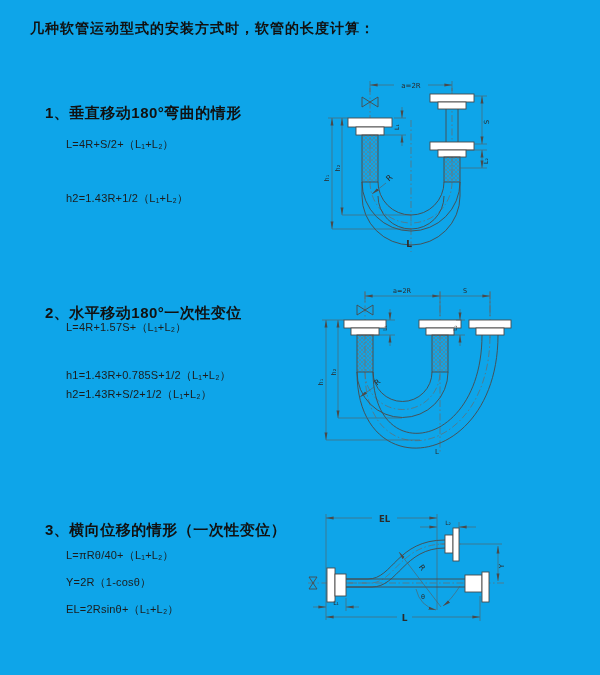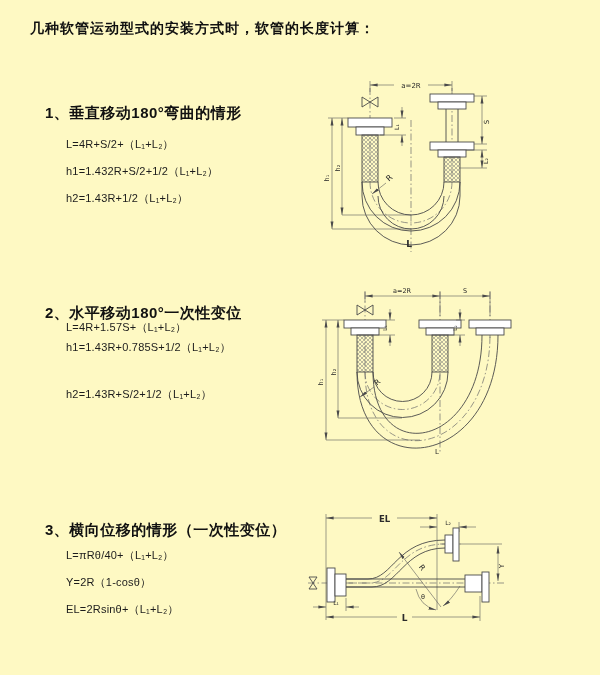--- a/index.html
+++ b/index.html
@@ -1,21 +1,21 @@
 <!DOCTYPE html>
 <html><head>
 <meta charset="utf-8">
 <style>
   html,body{margin:0;padding:0;}
   body{
     width:600px;height:675px;background:#ffffff;
     font-family:"Liberation Sans","DejaVu Sans",sans-serif;
     color:#1a1a1a;position:relative;overflow:hidden;
   }
-  .page{position:absolute;inset:0;background:#fef9c3;}
+  .page{position:absolute;inset:0;background:#0ea5e9;}
   .doc-title{
     position:absolute;left:30px;top:20px;
     font-size:14px;font-weight:bold;letter-spacing:1px;color:#111;
   }
   .sec-heading{
     position:absolute;left:45px;
     font-size:15px;font-weight:bold;letter-spacing:0.5px;color:#111;
     white-space:nowrap;
   }
   .formula{
@@ -45,21 +45,20 @@
       </pattern>
     </defs>
   </svg>
 
   <div class="doc-title">几种软管运动型式的安装方式时，软管的长度计算：</div>
 
   <div class="sec-heading" style="top:104px">
     <span>1、</span><span>垂直移动180°弯曲的情形</span>
   </div>
   <div class="formula" style="top:137px">L=4R+S/2+（L₁+L₂）</div>
-  <div class="formula" style="top:164px">h1=1.432R+S/2+1/2（L₁+L₂）</div>
   <div class="formula" style="top:191px">h2=1.43R+1/2（L₁+L₂）</div>
 
   <svg class="diagram" style="left:310px;top:70px" width="280" height="190" viewBox="0 0 280 190">
 
     <g class="cl">
       <path d="M60,18 L60,112"></path>
       <path d="M142,18 L142,112"></path>
       <path d="M101,50 L101,182"></path>
       <path d="M60,112 A41,41 0 0 0 142,112"></path>
     </g>
@@ -141,21 +140,21 @@
     <path class="dim" d="M76,113 L62,124" marker-end="url(#arr)"></path>
     <text x="81" y="110" font-size="8" text-anchor="middle" transform="rotate(-42 81 110)">R</text>
 
     <text x="99" y="177" font-size="9" font-weight="bold" text-anchor="middle">L</text>
   </svg>
 
   <div class="sec-heading" style="top:304px">
     <span>2、</span><span>水平移动180°一次性变位</span>
   </div>
   <div class="formula" style="top:320px">L=4R+1.57S+（L₁+L₂）</div>
-  <div class="formula" style="top:340px">h1=1.43R+0.785S+1/2（L₁+L₂）</div>
+  <div class="formula" style="top:368px">h1=1.43R+0.785S+1/2（L₁+L₂）</div>
   <div class="formula" style="top:387px">h2=1.43R+S/2+1/2（L₁+L₂）</div>
 
   <svg class="diagram" style="left:308px;top:280px" width="282" height="180" viewBox="0 0 282 180">
     <g class="cl">
       <path d="M57,12 L57,92"></path>
       <path d="M132,12 L132,172"></path>
       <path d="M182,12 L182,58"></path>
       <path d="M57,92 A37.5,37.5 0 0 0 132,92"></path>
       <path d="M57,92 C57,198 182,178 182,55"></path>
     </g>

